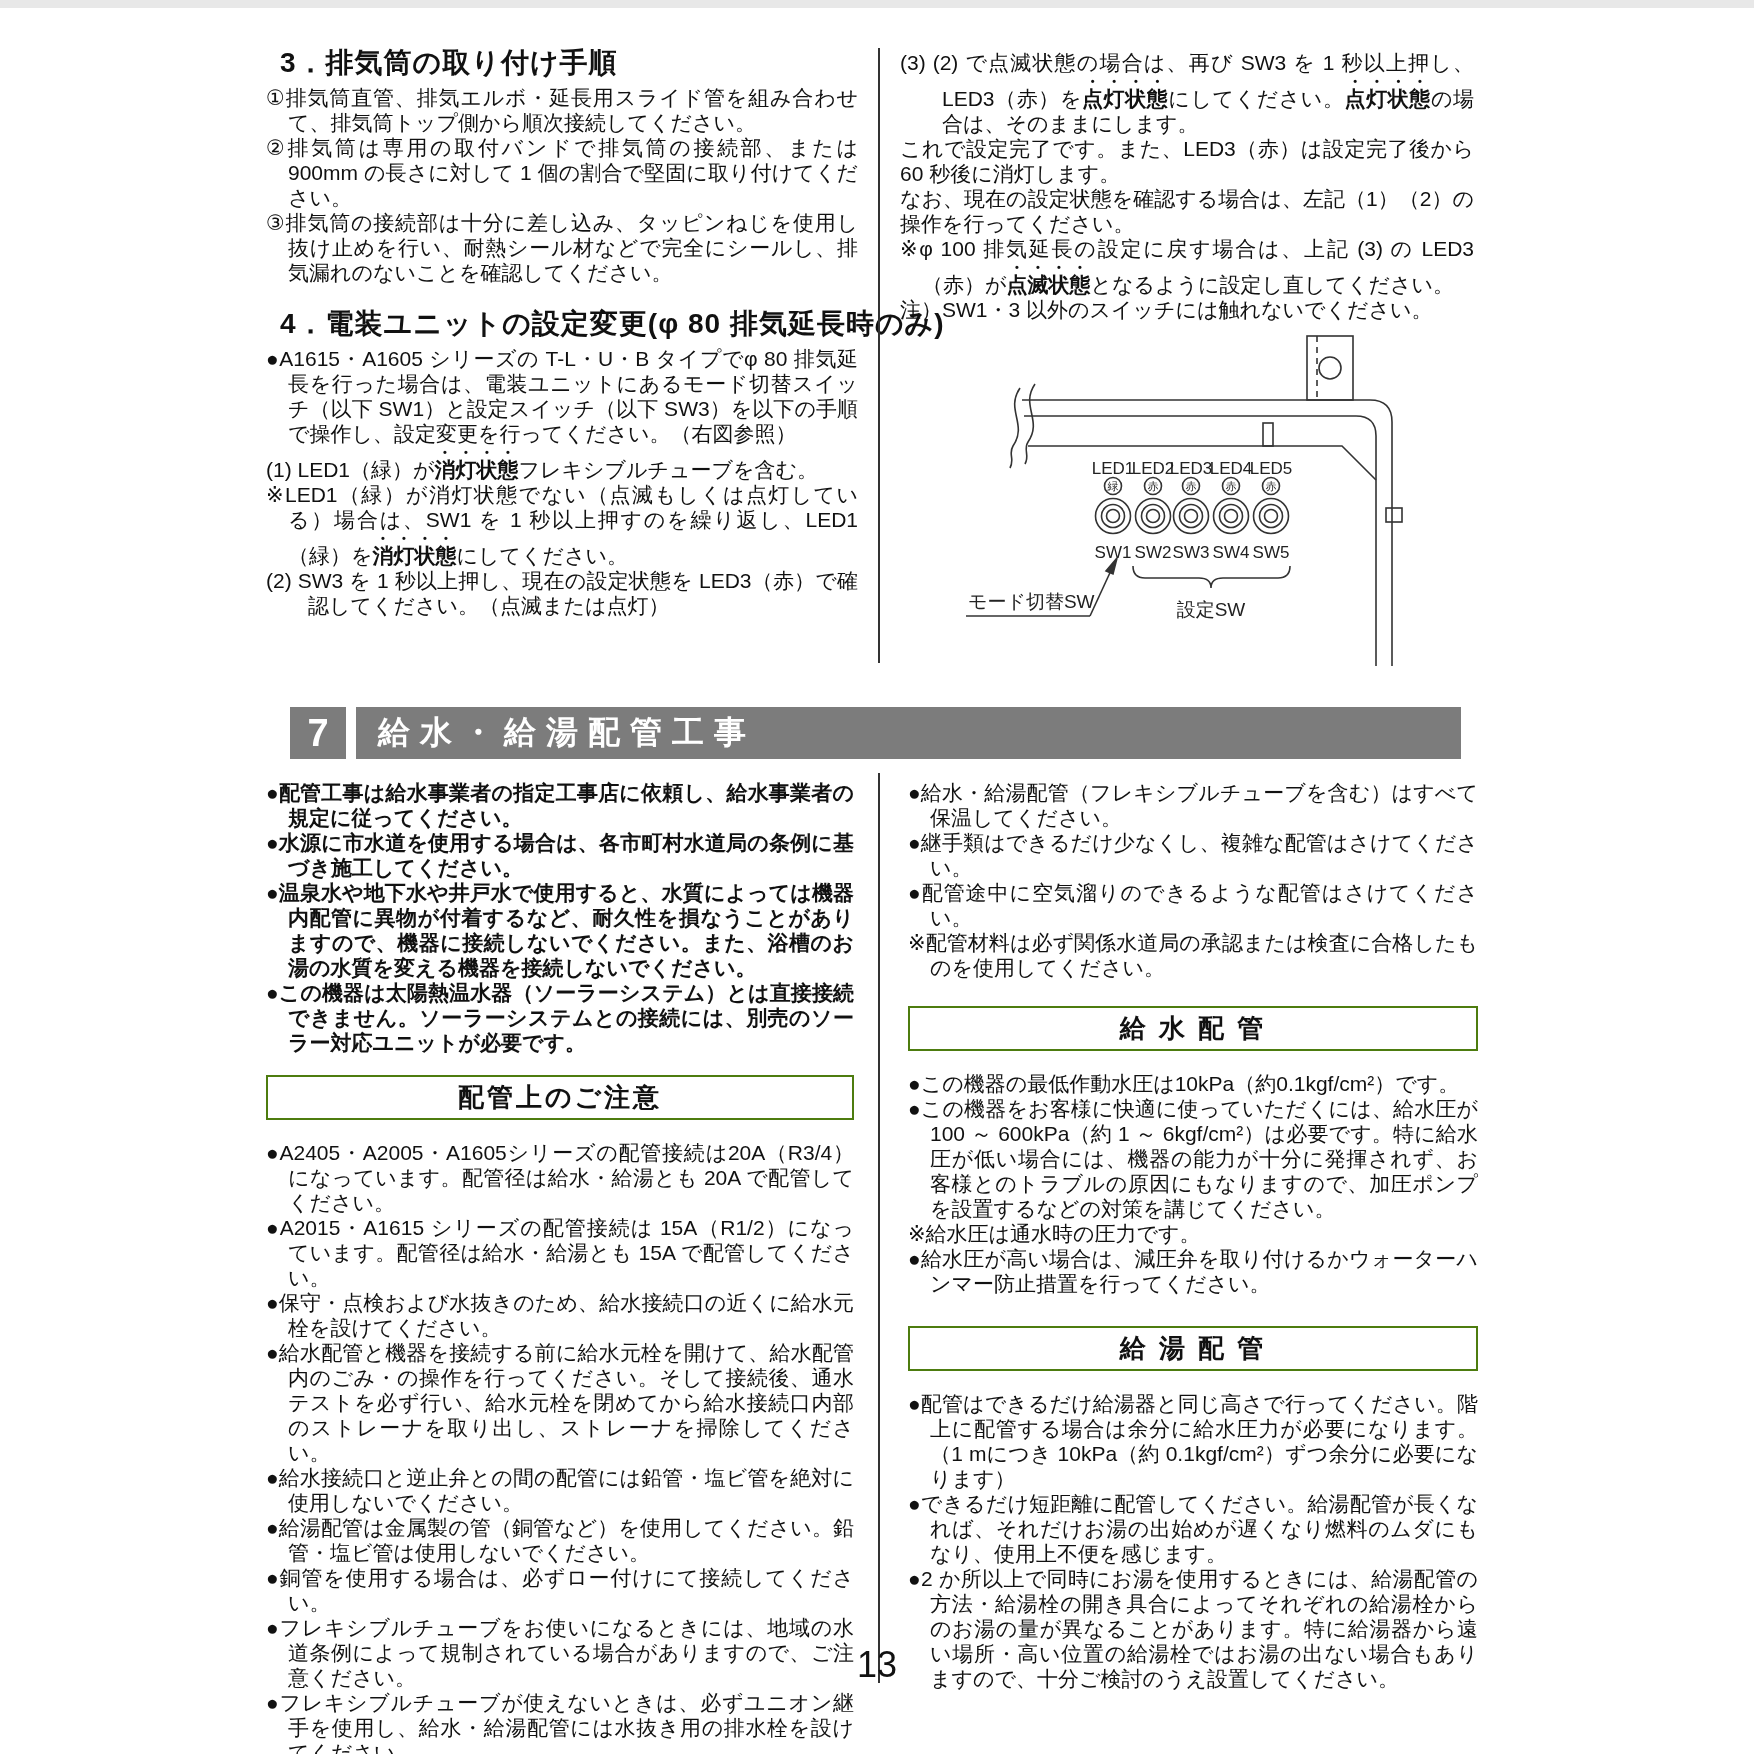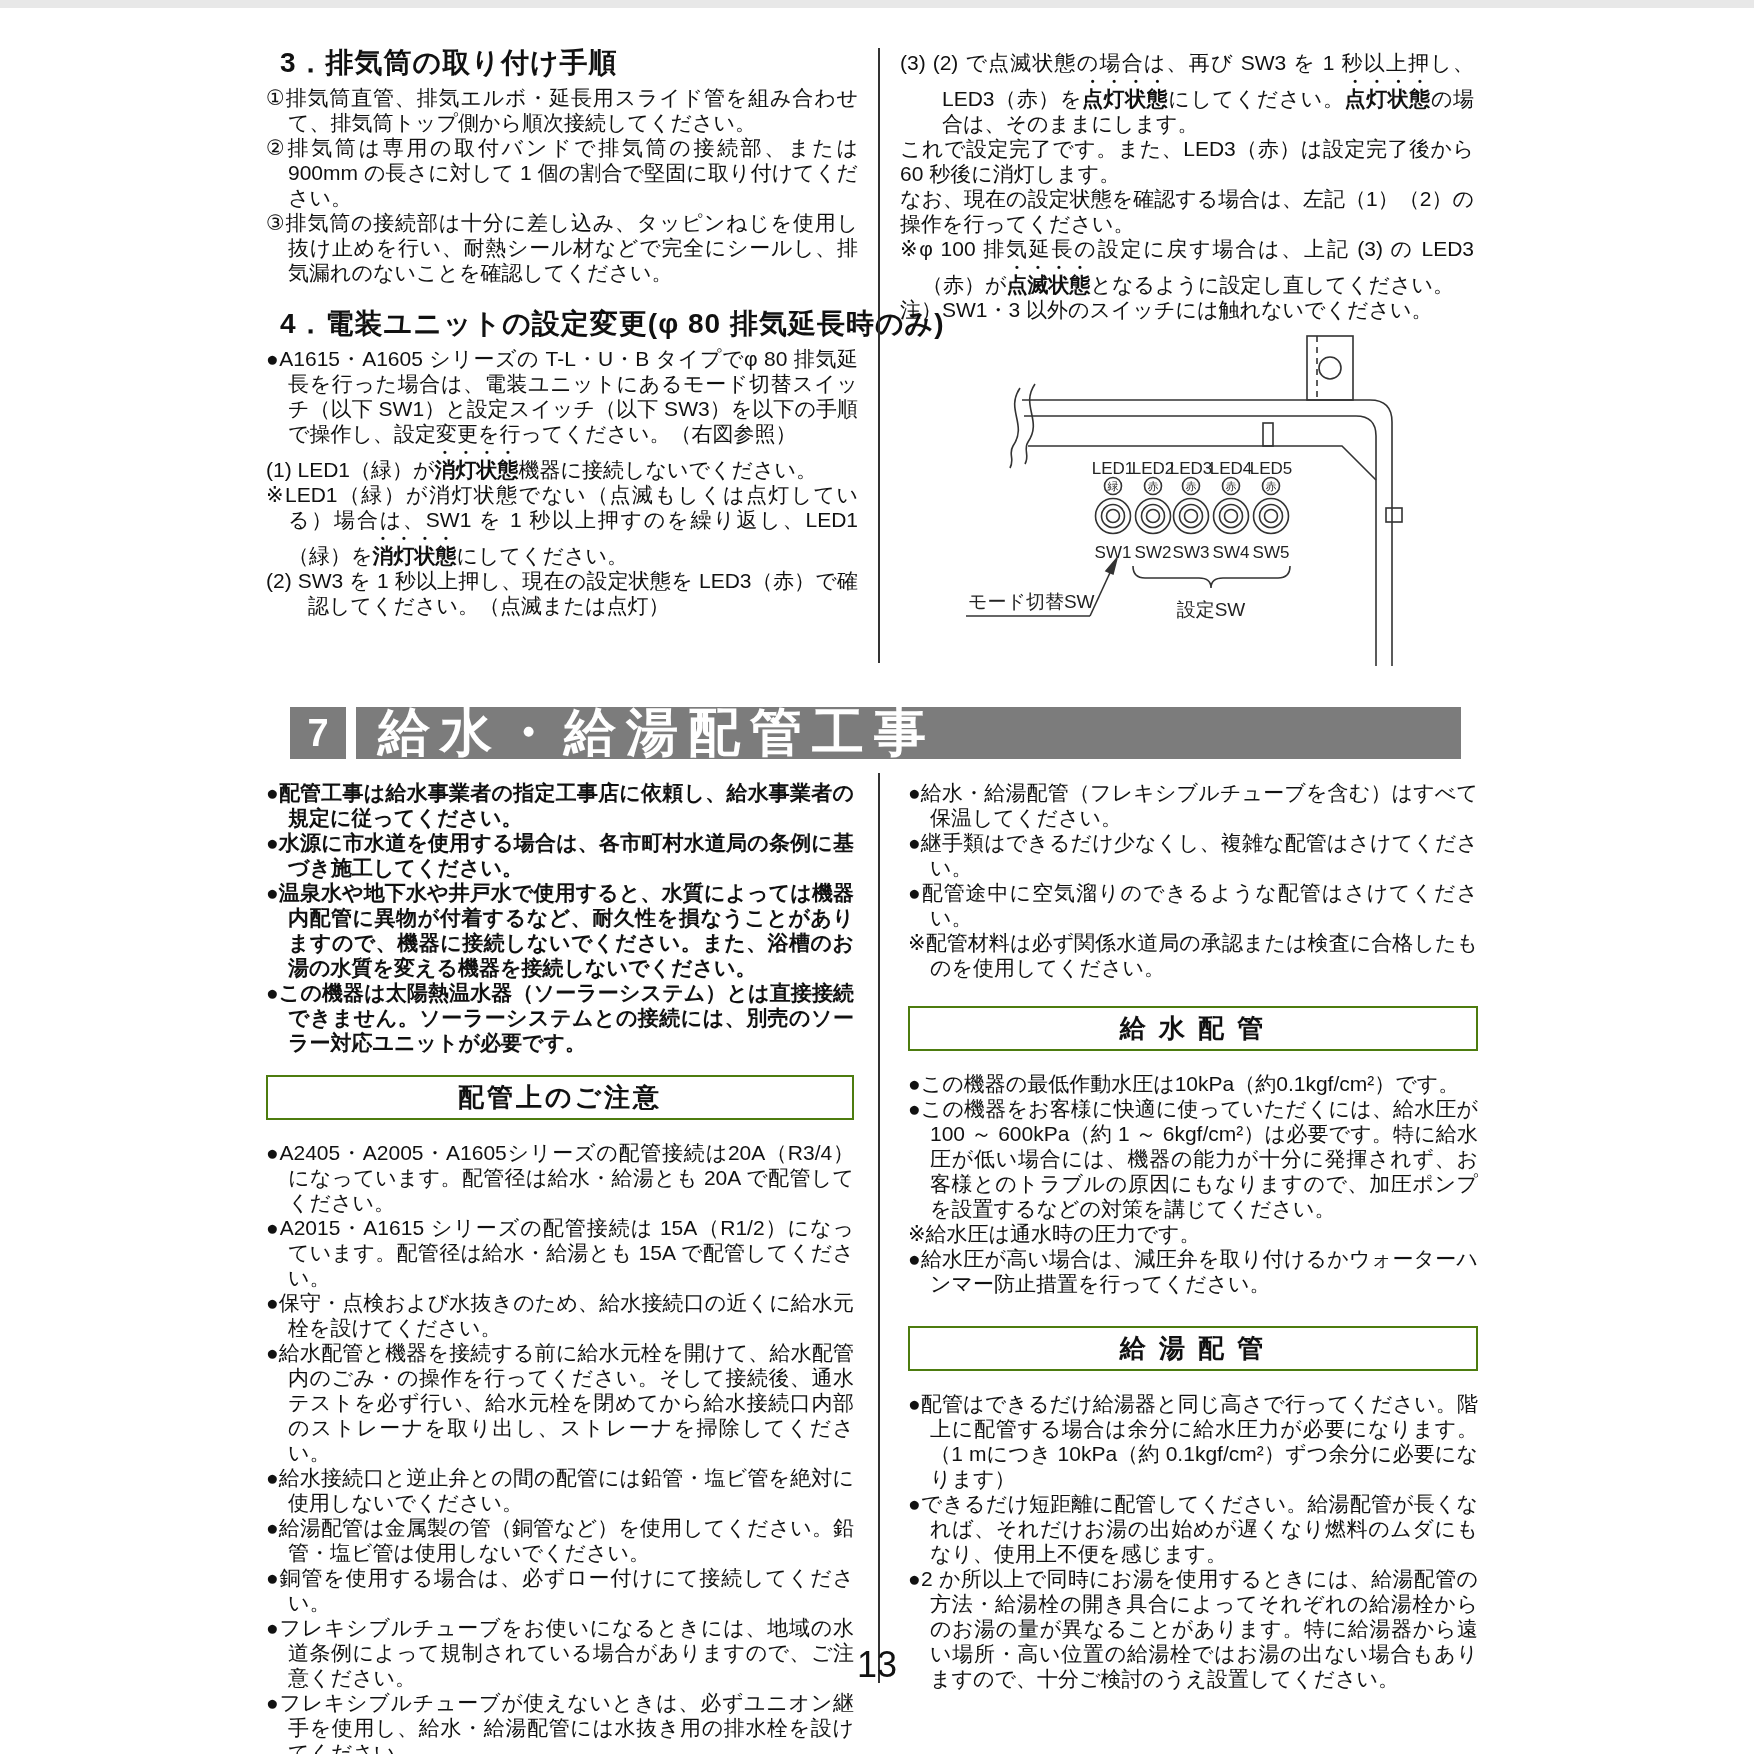--- a/index.html
+++ b/index.html
@@ -18,21 +18,21 @@
   .bold-item{font-weight:bold;}
   .mt8{margin-top:8px;}
   .emph{font-weight:bold;-webkit-text-emphasis:filled dot;text-emphasis:filled dot;
         -webkit-text-emphasis-position:over right;text-emphasis-position:over right;}
   .titlebox{border:2px solid #4d7c0f;text-align:center;font-weight:bold;font-size:26px;
             padding:8px 0;margin:20px 0;text-indent:0;letter-spacing:3px;}
   .band{position:absolute;left:290px;top:699px;width:1171px;height:52px;display:flex;}
   .band-num{width:56px;background:#7c7c7c;color:#fff;font-size:38px;font-weight:bold;
             display:flex;align-items:center;justify-content:center;}
   .band-gap{width:10px;background:#fff;}
-  .band-title{flex:1;background:#7c7c7c;color:#fff;font-size:52px;font-weight:bold;
+  .band-title{flex:1;background:#7c7c7c;color:#fff;font-size:32px;font-weight:bold;
               display:flex;align-items:center;padding-left:22px;letter-spacing:10px;}
   .vdiv{position:absolute;width:0;border-left:2px solid #333;}
   #vdiv-top{left:878px;top:40px;height:615px;}
   #vdiv-bottom{left:878px;top:765px;height:910px;}
   .pageno{position:absolute;left:0;right:0;top:1636px;text-align:center;font-size:36px;}
   svg text{font-family:"Liberation Sans","DejaVu Sans",sans-serif;fill:#222;}
   .diagram{position:absolute;left:940px;top:320px;}
 </style>
 </head>
 <body>
@@ -40,21 +40,21 @@
 <div class="page">
 
   <div class="col" style="left:266px;top:42px;width:592px;">
     <h2 class="sec-heading">3．排気筒の取り付け手順</h2>
     <p class="hang">①排気筒直管、排気エルボ・延長用スライド管を組み合わせて、排気筒トップ側から順次接続してください。</p>
     <p class="hang">②排気筒は専用の取付バンドで排気筒の接続部、または900mm の長さに対して 1 個の割合で堅固に取り付けてください。</p>
     <p class="hang">③排気筒の接続部は十分に差し込み、タッピンねじを使用し抜け止めを行い、耐熱シール材などで完全にシールし、排気漏れのないことを確認してください。</p>
 
     <h2 class="sec-heading" style="margin-top:26px;">4．電装ユニットの設定変更(φ 80 排気延長時のみ)</h2>
     <p class="hang">●A1615・A1605 シリーズの T-L・U・B タイプでφ 80 排気延長を行った場合は、電装ユニットにあるモード切替スイッチ（以下 SW1）と設定スイッチ（以下 SW3）を以下の手順で操作し、設定変更を行ってください。（右図参照）</p>
-    <p class="hang-num mt8"><span>(1) LED1（緑）が</span><span class="emph">消灯状態</span><span>機器に接続しないでください。</span></p>
+    <p class="hang-num mt8"><span>(1) LED1（緑）が</span><span class="emph">消灯状態</span><span>フレキシブルチューブを含む。</span></p>
     <p class="hang-note nested"><span>※LED1（緑）が消灯状態でない（点滅もしくは点灯している）場合は、SW1 を 1 秒以上押すのを繰り返し、LED1（緑）を</span><span class="emph">消灯状態</span><span>にしてください。</span></p>
     <p class="hang-num mt8">(2) SW3 を 1 秒以上押し、現在の設定状態を LED3（赤）で確認してください。（点滅または点灯）</p>
   </div>
 
   <div class="vdiv" id="vdiv-top"></div>
 
   <div class="col" style="left:900px;top:42px;width:574px;">
     <p class="hang-num"><span>(3) (2) で点滅状態の場合は、再び SW3 を 1 秒以上押し、LED3（赤）を</span><span class="emph">点灯状態</span><span>にしてください。</span><span class="emph">点灯状態</span><span>の場合は、そのままにします。</span></p>
     <p>これで設定完了です。また、LED3（赤）は設定完了後から 60 秒後に消灯します。</p>
     <p>なお、現在の設定状態を確認する場合は、左記（1）（2）の操作を行ってください。</p>

